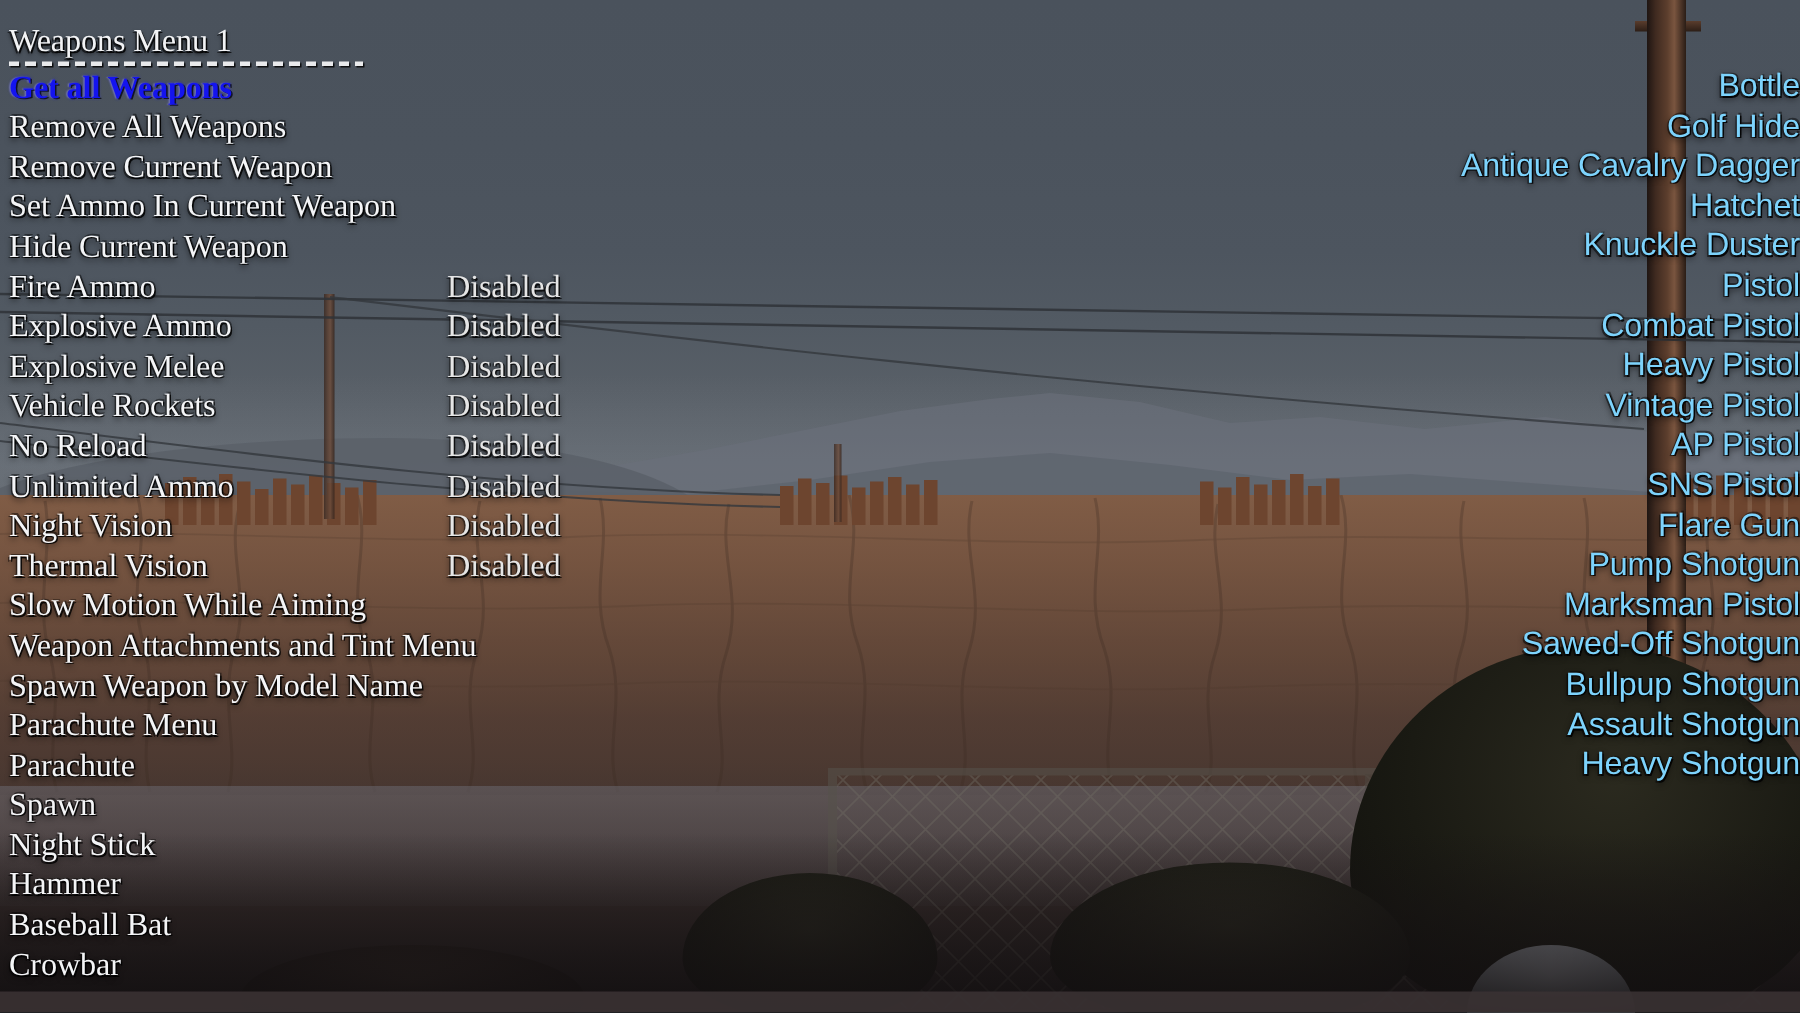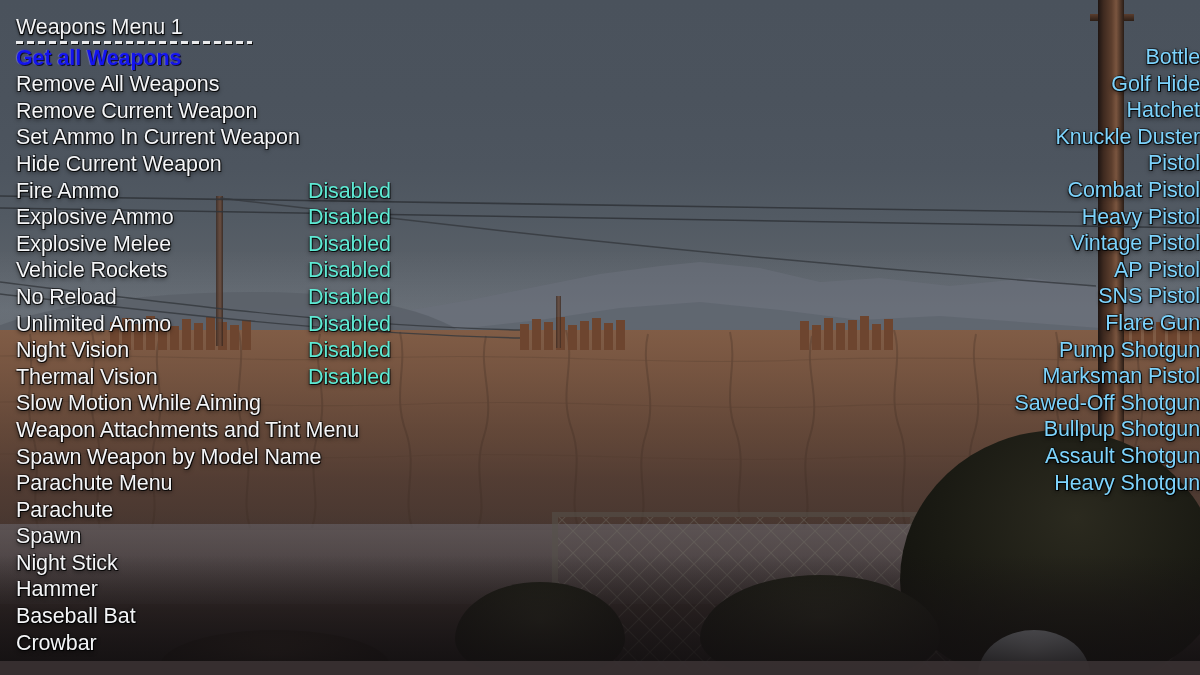--- a/index.html
+++ b/index.html
@@ -139,21 +139,21 @@
   }
 
   
   .menu {
     position:absolute; left:0; top:0;
     width:1200px; height:675px;
     pointer-events:none;
   }
   .menu > * { pointer-events:auto; }
 
-  .col-left  { position:absolute; left:16px;   top:14px; width:460px; }
+  .col-left  { position:absolute; left:6px;   top:14px; width:460px;font-family:Liberation Serif, serif; }
   .col-right { position:absolute; left:920px; top:44px; width:280px; }
 
   .menu-title,
   .menu-item,
   .menu-value,
   .weapon-item {
     font-size:21.5px;
     line-height:26.6px;
     height:26.6px;
     white-space:nowrap;
@@ -195,21 +195,21 @@
     color:#1414ef;
     text-shadow:
        1px 1px 0 rgba(0,0,0,.7),
       -1px 0 1px rgba(200,200,255,.35),
        0 0 2px rgba(20,20,240,.8);
     font-weight:bold;
   }
 
   .menu-value {
     position:absolute; left:292px; top:0;
-    color:#5eead4;
+    color:#e5e5e5;
     text-shadow:
        1px 1px 0 rgba(0,0,0,.8),
       -1px 1px 0 rgba(0,0,0,.45),
        0 2px 4px rgba(0,0,0,.65);
   }
 
   .weapon-item {
     color:#7dd3fc;
     text-shadow:
        1px 1px 0 rgba(0,0,0,.85),
@@ -447,20 +447,21 @@
           <div class="row">
             <div class="menu-item">Crowbar</div>
           </div>
         </div>
     </div>
 
     <div class="col-right">
       <div id="weapon-rows">
           <div class="weapon-item">Bottle</div>
           <div class="weapon-item">Golf Hide</div>
+          <div class="weapon-item">Antique Cavalry Dagger</div>
           <div class="weapon-item">Hatchet</div>
           <div class="weapon-item">Knuckle Duster</div>
           <div class="weapon-item">Pistol</div>
           <div class="weapon-item">Combat Pistol</div>
           <div class="weapon-item">Heavy Pistol</div>
           <div class="weapon-item">Vintage Pistol</div>
           <div class="weapon-item">AP Pistol</div>
           <div class="weapon-item">SNS Pistol</div>
           <div class="weapon-item">Flare Gun</div>
           <div class="weapon-item">Pump Shotgun</div>

